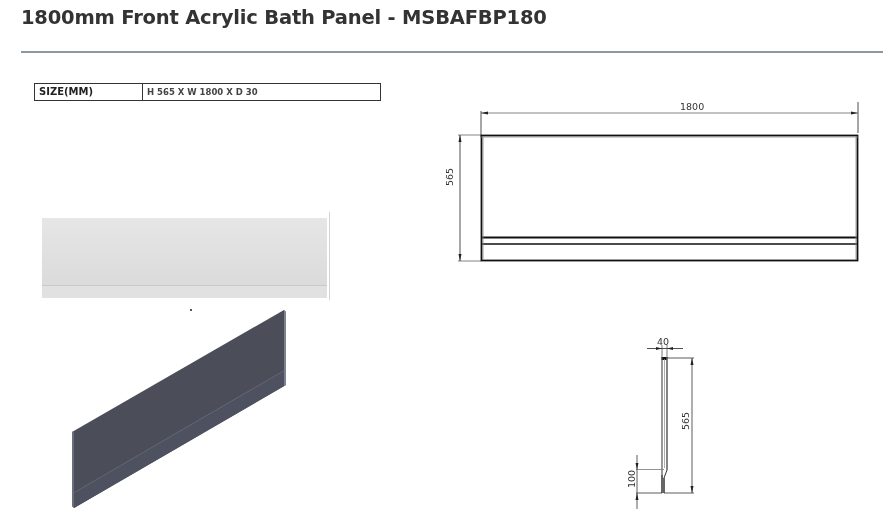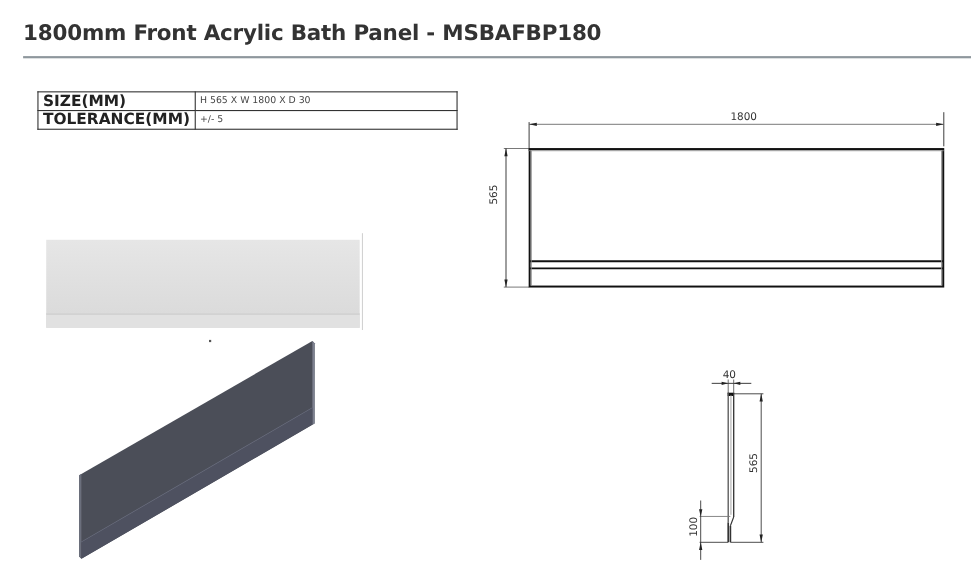--- a/index.html
+++ b/index.html
@@ -5,21 +5,21 @@
     html, body { margin: 0; padding: 0; }
     body {
       width: 883px; height: 524px;
       background: #ffffff;
       position: relative;
       overflow: hidden;
       font-family: "DejaVu Sans", sans-serif;
       color: #2b2b2b;
     }
     .title {
-      position: absolute; left: 21px; top: 18px;
+      position: absolute; left: 21px; top: 6px;
       font-size: 19.5px; font-weight: bold;
       color: #333333;
       letter-spacing: -0.2px;
       white-space: nowrap;
     }
     .title-rule {
       position: absolute; left: 21px; top: 51px;
       width: 862px; height: 2px;
       background: #8e979d;
     }
@@ -28,22 +28,22 @@
       border-collapse: collapse;
       font-size: 9px;
     }
     table.specs td {
       border: 1px solid #333;
       height: 16px;
       padding: 0 4px;
       line-height: 16px;
       white-space: nowrap;
     }
-    table.specs td.k { width: 99px; font-weight: bold; color: #222; font-size: 14px; }
-    table.specs td.v { width: 229px; color: #444; font-size: 8.5px; }
+    table.specs td.k { width: 99px; font-weight: bold; color: #222; font-size: 10px; }
+    table.specs td.v { width: 229px; color: #444; font-size: 8.5px; font-weight: bold; }
 
     .photo-white {
       position: absolute; left: 42px; top: 218px;
       width: 285px; height: 80px;
       background: linear-gradient(180deg, #e6e6e6 0%, #dedede 60%, #d9d9d9 100%);
     }
     .photo-white .lip {
       position: absolute; left: 0; right: 0; bottom: 0; height: 12px;
       background: #e1e1e1;
       border-top: 1px solid #c9c9c9;
@@ -74,24 +74,20 @@
 
 <div class="title">1800mm Front Acrylic Bath Panel - MSBAFBP180</div>
 <div class="title-rule"></div>
 
 <table class="specs">
   <tbody>
       <tr>
     <td class="k">SIZE(MM)</td>
     <td class="v">H 565 X W 1800 X D 30</td>
   </tr>
-  <tr>
-    <td class="k">TOLERANCE(MM)</td>
-    <td class="v">+/- 5</td>
-  </tr>
 </tbody>
   </table>
 
 <div class="photo-white">
   <div class="lip"></div>
 </div>
 <div class="photo-divider"></div>
 <div class="photo-dot"></div>
 
 <svg class="render-grey" width="240" height="224" viewBox="0 0 240 224">
@@ -116,21 +112,21 @@
   <polygon points="460,135 458.5,142 461.5,142" fill="#222"></polygon>
   <polygon points="460,261 458.5,254 461.5,254" fill="#222"></polygon>
 
   <rect x="481.5" y="135.5" width="376" height="125" fill="none" stroke="#111" stroke-width="1.8"></rect>
   <line x1="481" y1="137" x2="858" y2="137" stroke="#888" stroke-width="0.8"></line>
   <line x1="481" y1="237.5" x2="858" y2="237.5" stroke="#111" stroke-width="1.8"></line>
   <line x1="481" y1="244" x2="858" y2="244" stroke="#111" stroke-width="1.5"></line>
   <line x1="483" y1="137" x2="483" y2="260" stroke="#888" stroke-width="0.8"></line>
   <line x1="856" y1="137" x2="856" y2="260" stroke="#888" stroke-width="0.8"></line>
 </svg>
-<div class="dim-text" style="left:664px; top:101px;text-align:right;">1800</div>
+<div class="dim-text" style="left:680px; top:101px;text-align:right;">1800</div>
 <div class="dim-text" style="left:444px; top:186px; transform: rotate(-90deg); transform-origin: left top;">565</div>
 
 <svg class="drawing" width="883" height="524" viewBox="0 0 883 524">
 
   <line x1="647" y1="348.5" x2="683" y2="348.5" stroke="#222" stroke-width="0.8"></line>
   <polygon points="662,348.5 656,347 656,350" fill="#222"></polygon>
   <polygon points="667,348.5 673,347 673,350" fill="#222"></polygon>
   <line x1="662" y1="345" x2="662" y2="358" stroke="#444" stroke-width="0.7"></line>
   <line x1="667" y1="345" x2="667" y2="358" stroke="#444" stroke-width="0.7"></line>
 

